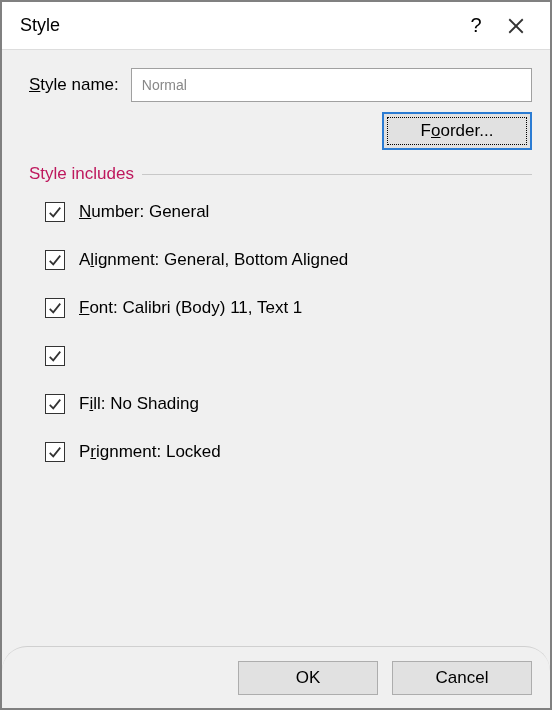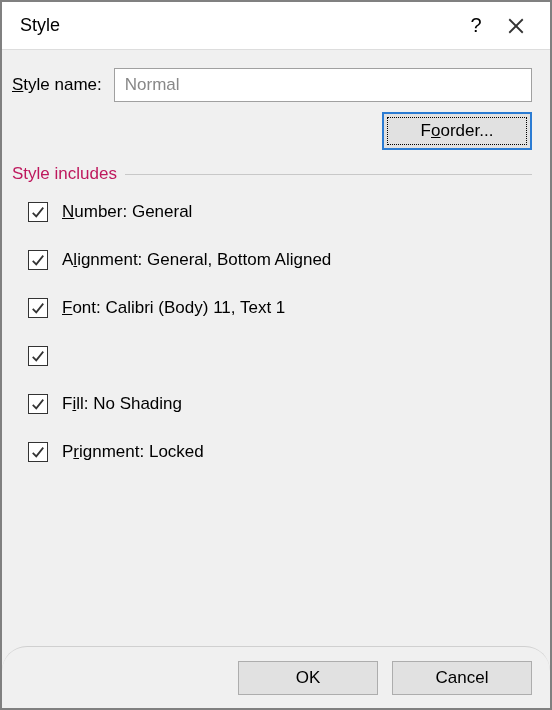--- a/index.html
+++ b/index.html
@@ -38,39 +38,39 @@
     display: flex;
     align-items: center;
     justify-content: center;
     font-size: 20px;
     cursor: pointer;
   }
   .close-icon svg { width:18px; height:18px; }
   .help-icon { font-size:22px; font-weight:400; }
   .content {
     flex: 1;
-    padding: 18px 18px 10px 10px;
+    padding: 18px 18px 10px 27px;
     position: relative;
   }
   .row { display:flex; align-items:center; margin-bottom:10px; }
   .style-name-label {
     font-size: 17px;
     margin-right: 12px;
     white-space: nowrap;
   }
   .style-name-label .hk,
   .format-btn .hk,
   .include-item .hk { text-decoration: underline; }
   .style-name-input {
     flex: 1;
     height: 34px;
     border: 1px solid #a0a0a0;
     background: #fff;
     color: #888;
-    font-size: 17px;
+    font-size: 14px;
     padding: 0 10px;
   }
   .format-row {
     display:flex;
     justify-content:flex-end;
     margin-bottom: 14px;
   }
   .format-btn {
     width: 150px;
     height: 38px;

